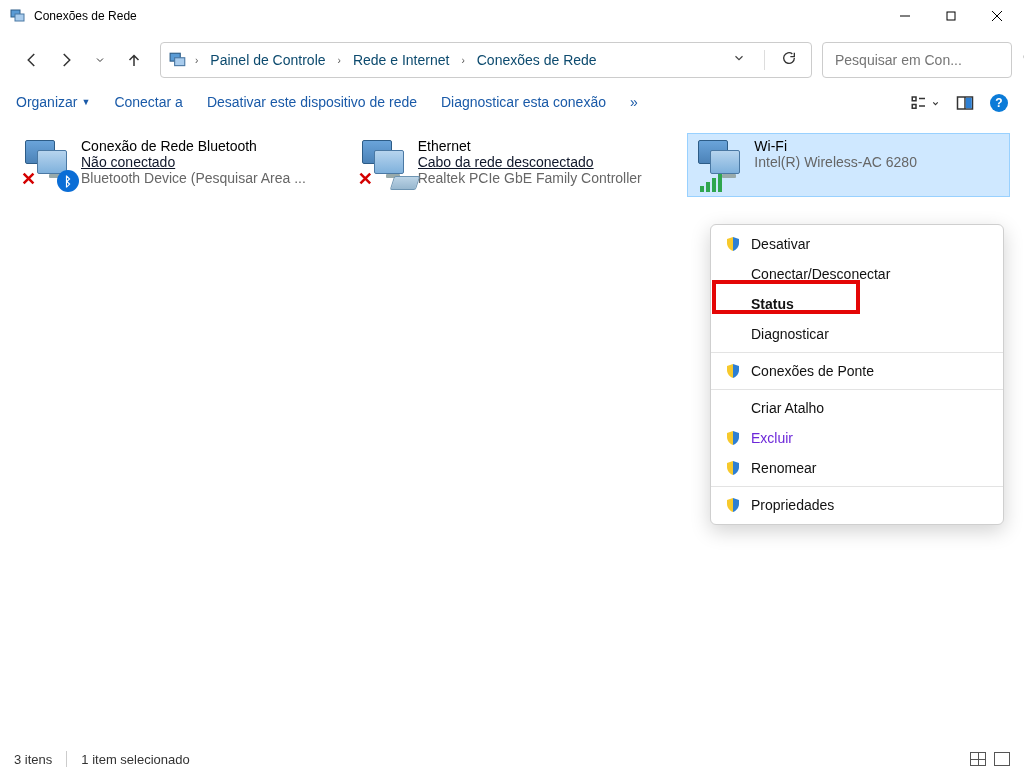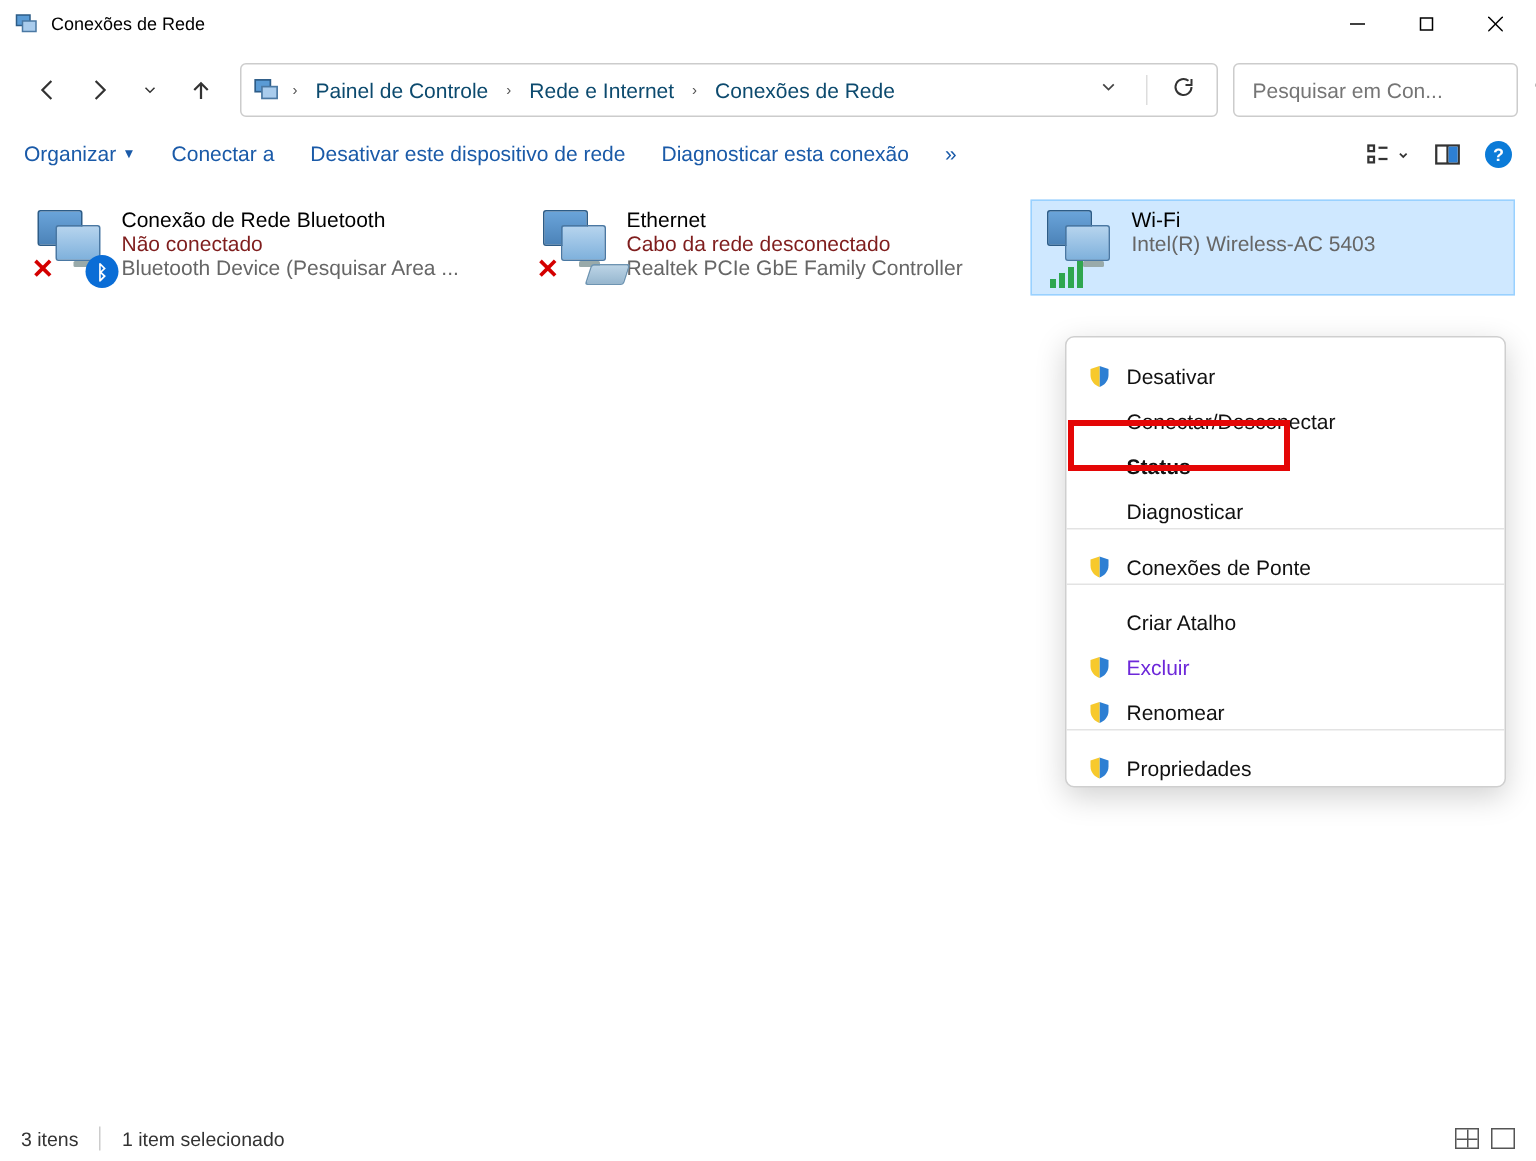--- a/index.html
+++ b/index.html
@@ -37,39 +37,39 @@
   .tool-right .rico { display:flex; align-items:center; gap:3px; color:#333; }
   .help-circle { width:18px; height:18px; border-radius:50%; background:#0b7bd8; color:#fff; font-size:12px; font-weight:bold; display:flex; align-items:center; justify-content:center; }
 
   
   .content { position:relative; display:flex; padding:10px 14px; gap:14px; }
   .netitem { display:flex; width:324px; padding:2px 4px; border:1px solid transparent; }
   .netitem.selected { background:#cfe8ff; border:1px solid #99d1ff; }
   .neticon { width:62px; height:58px; position:relative; flex-shrink:0; }
   .nettext { display:flex; flex-direction:column; padding-top:2px; font-size:14px; overflow:hidden; }
   .nettext .nname { color:#000; white-space:nowrap; overflow:hidden; text-overflow:ellipsis; }
-  .nettext .nstat { color:#7f1d1d; white-space:nowrap; overflow:hidden; text-overflow:ellipsis; }
+  .nettext .nstat { color:#0f172a; white-space:nowrap; overflow:hidden; text-overflow:ellipsis;text-decoration:underline; }
   .nettext .ndev  { color:#666; white-space:nowrap; overflow:hidden; text-overflow:ellipsis; }
 
   
   .compicon { position:absolute; inset:0; }
   .compicon .screen-back { position:absolute; left:6px; top:4px; width:30px; height:24px; background:linear-gradient(#6aa4da,#4c83b8); border:1px solid #2d5c87; border-radius:2px; }
   .compicon .screen-front { position:absolute; left:18px; top:14px; width:30px; height:24px; background:linear-gradient(#b6d4ee,#7fb1dc); border:1px solid #4a78a3; border-radius:2px; }
   .compicon .base { position:absolute; left:30px; top:38px; width:14px; height:4px; background:#9aa; border-radius:1px; }
   .redx { position:absolute; left:2px; bottom:4px; color:#d40000; font-size:18px; font-weight:bold; }
   .btcircle { position:absolute; right:2px; bottom:2px; width:22px; height:22px; border-radius:50%; background:#0a6dd6; color:#fff; display:flex; align-items:center; justify-content:center; font-size:13px; font-weight:bold; }
   .ethplug { position:absolute; right:0px; bottom:4px; width:26px; height:14px; background:linear-gradient(#bcd4e6,#97b7cf); border:1px solid #6d94b2; border-radius:2px; transform:skewX(-18deg); }
   .wifibars { position:absolute; left:8px; bottom:2px; display:flex; align-items:flex-end; gap:2px; }
   .wifibars span { width:4px; background:#2fa64f; display:block; }
   .wifibars span:nth-child(1){height:6px;} .wifibars span:nth-child(2){height:10px;}
   .wifibars span:nth-child(3){height:14px;} .wifibars span:nth-child(4){height:18px;}
 
   
   .ctxmenu { position:absolute; left:710px; top:224px; width:294px; background:#fff; border:1px solid #cfcfcf; border-radius:6px; box-shadow:0 6px 20px rgba(0,0,0,.18); padding:4px 0; z-index:50; }
-  .ctxitem { display:flex; align-items:flex-end; height:30px; padding:0 14px; font-size:14px; color:#111; gap:10px; }
+  .ctxitem { display:flex; align-items:center; height:30px; padding:0 14px; font-size:14px; color:#111; gap:10px; }
   .ctxitem.bold { font-weight:700; }
   .ctxitem.disabled { color:#6d28d9; }
   .ctxitem .shield { width:16px; height:16px; flex-shrink:0; }
   .ctxitem .pad { width:16px; flex-shrink:0; }
   .ctxsep { height:1px; background:#e3e3e3; margin:3px 0; }
 
   
   .redbox { position:absolute; border:4px solid #e40606; pointer-events:none; z-index:80; }
 
   
@@ -246,21 +246,21 @@
       <div class="wifibars">
           <span></span>
           <span></span>
           <span></span>
           <span></span>
         </div>
     </div>
     <div class="nettext">
       <span class="nname">Wi-Fi</span>
       <span class="nstat"> </span>
-      <span class="ndev">Intel(R) Wireless-AC 5403</span>
+      <span class="ndev">Intel(R) Wireless-AC 6280</span>
     </div>
   </div>
 
 </div>
 
 <div class="ctxmenu">
   <div class="ctxitem">
     <span class="shield"><svg viewBox="0 0 16 16">
           <path class="shield-svg-b" d="M8 1l6 2v4c0 4-3 7-6 8V1z"></path>
           <path class="shield-svg-y" d="M8 1L2 3v4c0 4 3 7 6 8V1z"></path>

